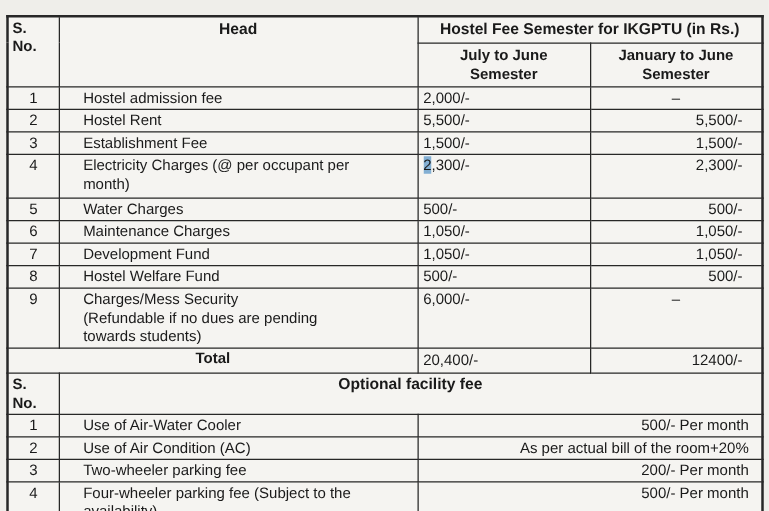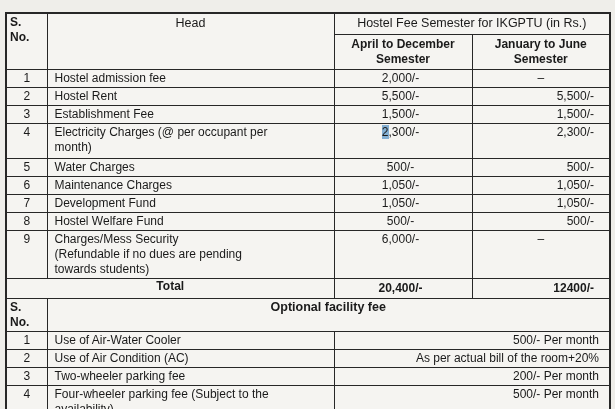--- a/index.html
+++ b/index.html
@@ -34,33 +34,33 @@
   td {
     border: 1px solid var(--border-color);
     vertical-align: top;
     font-size: 12px;
     line-height: 15px;
     padding: 1px 4px;
     white-space: pre-line;
     overflow: hidden;
   }
   .sno { text-align: center; padding: 1px 2px; }
-  .headcell { text-align: left; padding-left: 7px; }
+  .headcell { text-align: left; padding-left: 19px; }
   .snohdr { text-align: left; padding-left: 3px; font-weight: bold; }
-  .grouphdr { text-align: center; font-weight: normal; font-size: 12.5px; line-height: 17px; margin-top: 44px; }
+  .grouphdr { text-align: center; font-weight: bold; font-size: 12.5px; line-height: 17px; margin-top: 44px; }
   .semhdr { text-align: center; font-weight: bold; padding-top: 2px; }
-  .july { text-align: center; padding-right: 9px; }
+  .july { text-align: left; padding-right: 9px; }
   .jan  { text-align: right; padding-right: 15px; }
   .optval { text-align: right; padding-right: 10px; }
   .dash { text-align: center; padding-right: 4px; }
   .h21 { height: 21px; } .h35 { height: 35px; } .h18 { height: 18px; }
   .h17 { height: 17px; } .h46 { height: 46px; } .h20 { height: 20px; }
   .h19 { height: 19px; } .h36 { height: 36px; }
   .totalcell { text-align: center; font-weight: bold; padding-top: 0; }
-  .totalval { font-weight: bold; padding-top: 2px; }
+  .totalval { font-weight: normal; padding-top: 2px; }
   .opttitle { text-align: center; font-weight: bold; font-size: 12.5px; margin-left: 41px; }
   .sel {
     background: var(--selection-color);
   }
 </style>
 </head>
 <body>
 
 <div class="doc">
   <table class="fee">
@@ -72,21 +72,21 @@
     </colgroup>
 
     <tbody>
         <tr class="h21">
       <td rowspan="2" class="snohdr">S. No.</td>
       <td rowspan="2" class="grouphdr">Head</td>
       <td colspan="2" class="grouphdr">Hostel Fee Semester for IKGPTU (in Rs.)</td>
     </tr>
 
     <tr class="h35">
-      <td class="semhdr">April to December
+      <td class="semhdr">July to June
 Semester</td>
       <td class="semhdr">January to June
 Semester</td>
     </tr>
 
     <tr class="h18">
       <td class="sno">1</td>
       <td class="headcell">Hostel admission fee</td>
       <td class="july">2,000/-</td>
       <td class="dash">–</td>

